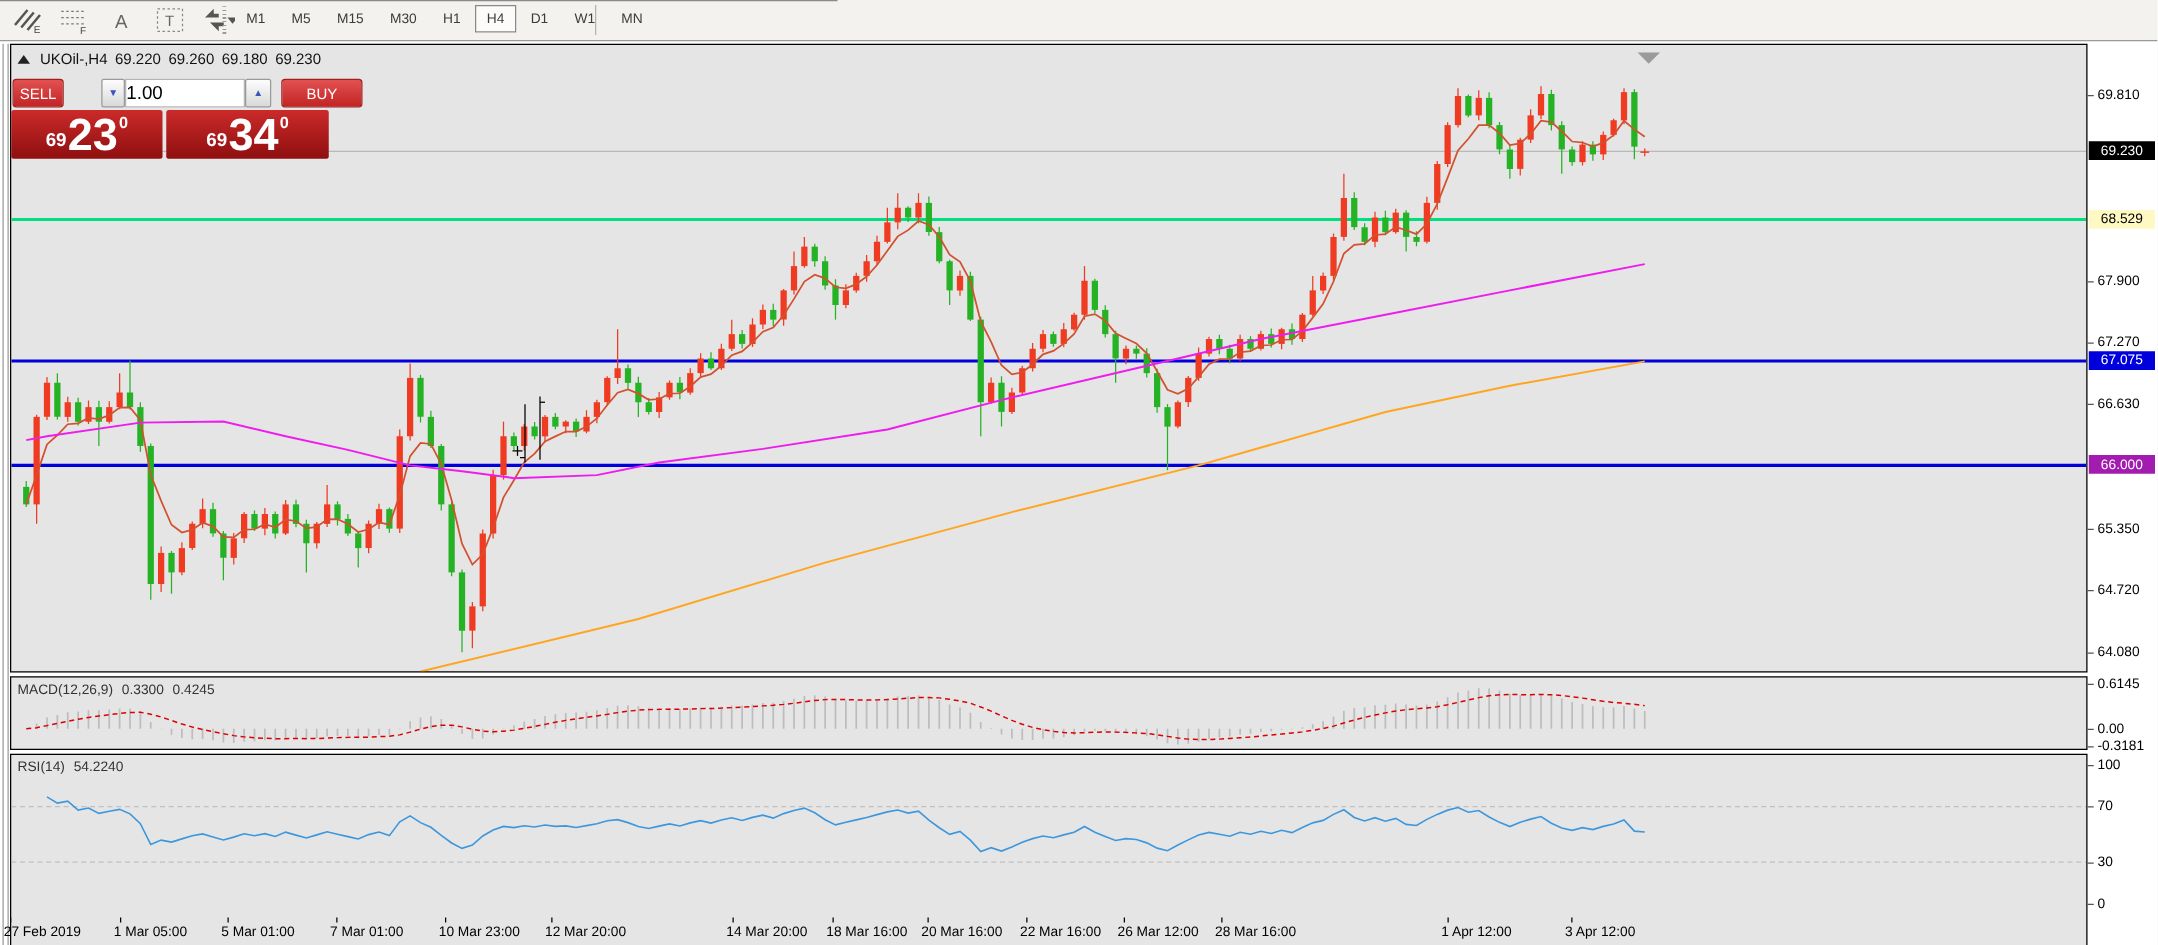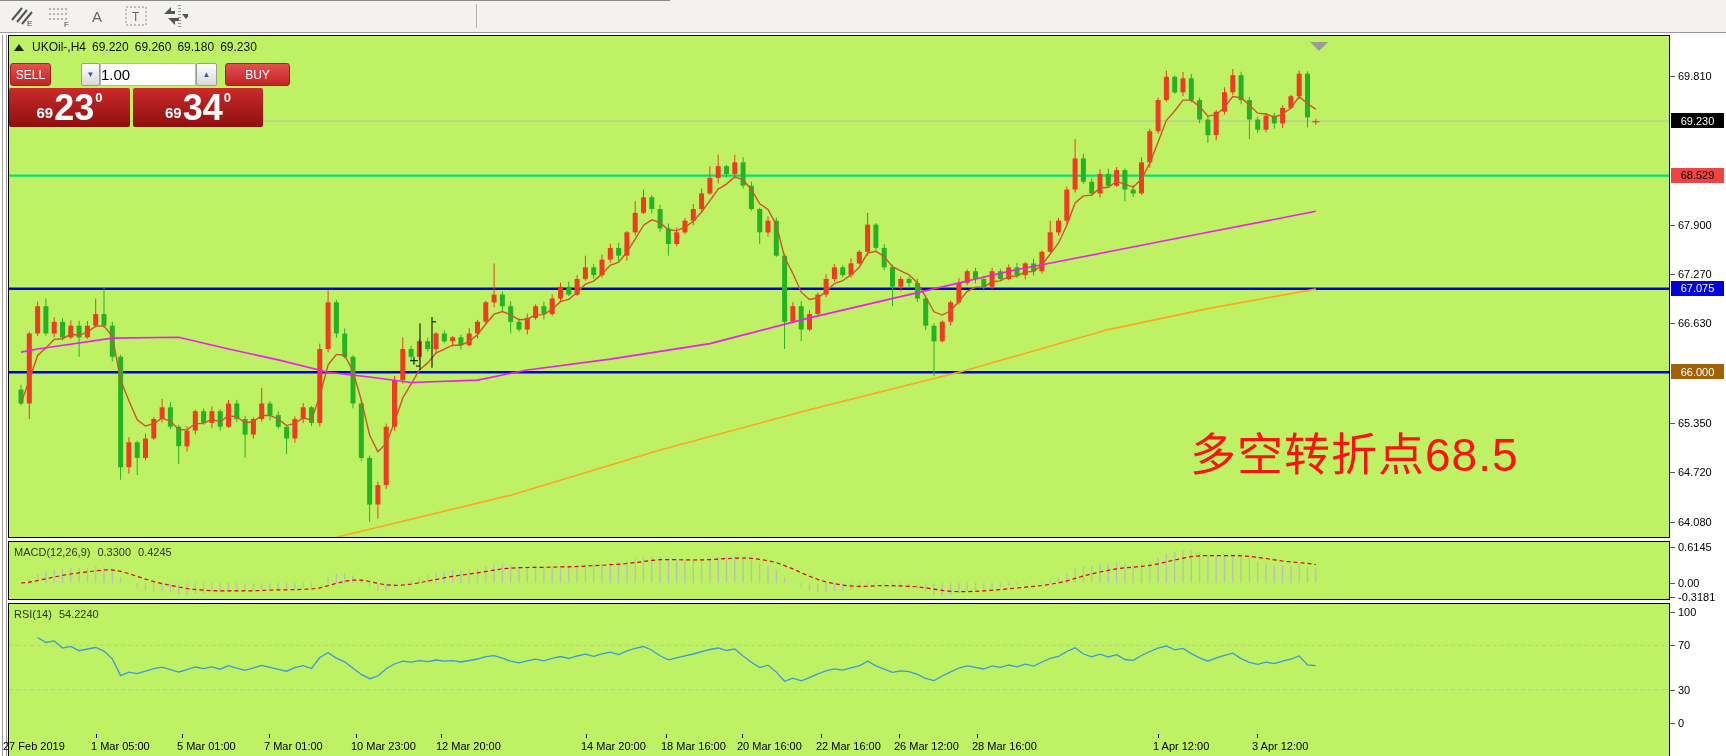--- a/index.html
+++ b/index.html
@@ -16,21 +16,21 @@
                  background-image:repeating-linear-gradient(#9a9a9a 0 1px, transparent 1px 3px); }
   .tf-bar { position:absolute; left:188px; top:4px; display:flex; align-items:center; }
   .tf-btn { font-size:11px; color:#3c3c3c; padding:4px 8px; margin-right:3px; border:1px solid transparent; cursor:pointer; }
   .tf-btn.active { background:#fcfbf9; border:1px solid #8a8a8a; }
   .tb-sep { position:absolute; left:476px; top:4px; width:1px; height:24px; background:#b5b2ad; }
 
   
   .edge-line { position:absolute; top:35px; width:1px; height:721px; background:#9a9a9a; }
 
   
-  .panel { position:absolute; background:#bef264; border:1px solid #000; }
+  .panel { position:absolute; background:#e5e5e5; border:1px solid #000; }
   #main-panel { left:8px; top:35px;  width:1662px; height:503px; }
   #macd-panel { left:8px; top:541px; width:1662px; height:59px;  }
   #rsi-panel  { left:8px; top:603px; width:1662px; height:168px; }
   .panel svg { position:absolute; left:0; top:0; }
 
   .chart-header { position:absolute; left:5px; top:4px; font-size:12px; color:#111;
                   display:flex; gap:6px; align-items:center; white-space:nowrap; }
   .hdr-tri { display:inline-block; width:0; height:0; border-left:5px solid transparent;
              border-right:5px solid transparent; border-bottom:7px solid #222; margin-right:2px; }
 
@@ -113,20 +113,31 @@
           <svg width="30" height="24">
             <g fill="#555">
               <path d="M4 10 L11 3 L11 7 L15 7 L15 10 Z"></path>
               <path d="M8 14 L15 21 L15 17 L19 17 L19 14 Z"></path>
               <path d="M22 10 L30 10 L26 15 Z"></path>
             </g>
           </svg>
         </div>
       </div>
     <div class="drag-handle"></div>
+    <div class="tf-bar" id="tf-bar">
+        <div class="tf-btn">M1</div>
+        <div class="tf-btn">M5</div>
+        <div class="tf-btn">M15</div>
+        <div class="tf-btn">M30</div>
+        <div class="tf-btn">H1</div>
+        <div class="tf-btn active">H4</div>
+        <div class="tf-btn">D1</div>
+        <div class="tf-btn">W1</div>
+        <div class="tf-btn">MN</div>
+      </div>
     <div class="tb-sep"></div>
   </div>
 
   <div class="edge-line" style="left:2px"></div>
   <div class="edge-line" style="left:6px"></div>
 
   <div class="panel" id="main-panel">
     <svg id="main-svg" width="1660" height="501">
         <line x1="0" x2="1660" y1="139.6" y2="139.6" stroke="#00df7d" stroke-width="2.4"></line>
         <line x1="0" x2="1660" y1="252.7" y2="252.7" stroke="#0000dc" stroke-width="2.4"></line>
@@ -480,21 +491,20 @@
         <span class="bq-big">23</span>
         <span class="bq-sup">0</span>
       </div>
       <div class="big-quote" style="left:124px;top:31px;width:130px">
         <span class="bq-small">69</span>
         <span class="bq-big">34</span>
         <span class="bq-sup">0</span>
       </div>
     </div>
 
-    <div class="annotation">多空转折点68.5</div>
     <div class="shift-tri"></div>
   </div>
 
   <div class="panel" id="macd-panel">
     <svg id="macd-svg" width="1660" height="57">
         <line x1="12.0" x2="12.0" y1="41" y2="41.0" stroke="#bdbdbd" stroke-width="1.4"></line>
         <line x1="20.3" x2="20.3" y1="41" y2="36.8" stroke="#bdbdbd" stroke-width="1.4"></line>
         <line x1="28.6" x2="28.6" y1="41" y2="32.0" stroke="#bdbdbd" stroke-width="1.4"></line>
         <line x1="36.9" x2="36.9" y1="41" y2="29.9" stroke="#bdbdbd" stroke-width="1.4"></line>
         <line x1="45.2" x2="45.2" y1="41" y2="27.7" stroke="#bdbdbd" stroke-width="1.4"></line>
@@ -680,23 +690,23 @@
       <div class="ptick" style="top: 267.561px;">67.270</div>
       <div class="ptick-dash" style="top: 323.34px;"></div>
       <div class="ptick" style="top: 317.34px;">66.630</div>
       <div class="ptick-dash" style="top: 422.899px;"></div>
       <div class="ptick" style="top: 416.899px;">65.350</div>
       <div class="ptick-dash" style="top: 471.9px;"></div>
       <div class="ptick" style="top: 465.9px;">64.720</div>
       <div class="ptick-dash" style="top: 521.679px;"></div>
       <div class="ptick" style="top: 515.679px;">64.080</div>
       <div class="pbadge" style="top: 113.112px; background: rgb(0, 0, 0); color: rgb(255, 255, 255);">69.230</div>
-      <div class="pbadge" style="top: 167.636px; background: #ef4444; color: rgb(0, 0, 0);">68.529</div>
+      <div class="pbadge" style="top: 167.636px; background: #fef9c3; color: rgb(0, 0, 0);">68.529</div>
       <div class="pbadge" style="top: 280.728px; background: rgb(0, 0, 221); color: rgb(255, 255, 255);">67.075</div>
-      <div class="pbadge" style="top: 364.342px; background: #a16207; color: rgb(255, 255, 255);">66.000</div>
+      <div class="pbadge" style="top: 364.342px; background: #a21caf; color: rgb(255, 255, 255);">66.000</div>
       <div class="ptick-dash" style="top: 547px;"></div>
       <div class="ptick" style="top: 541px;">0.6145</div>
       <div class="ptick-dash" style="top: 583px;"></div>
       <div class="ptick" style="top: 577px;">0.00</div>
       <div class="ptick-dash" style="top: 597px;"></div>
       <div class="ptick" style="top: 591px;">-0.3181</div>
       <div class="ptick-dash" style="top: 612px;"></div>
       <div class="ptick" style="top: 606px;">100</div>
       <div class="ptick-dash" style="top: 645px;"></div>
       <div class="ptick" style="top: 639px;">70</div>

